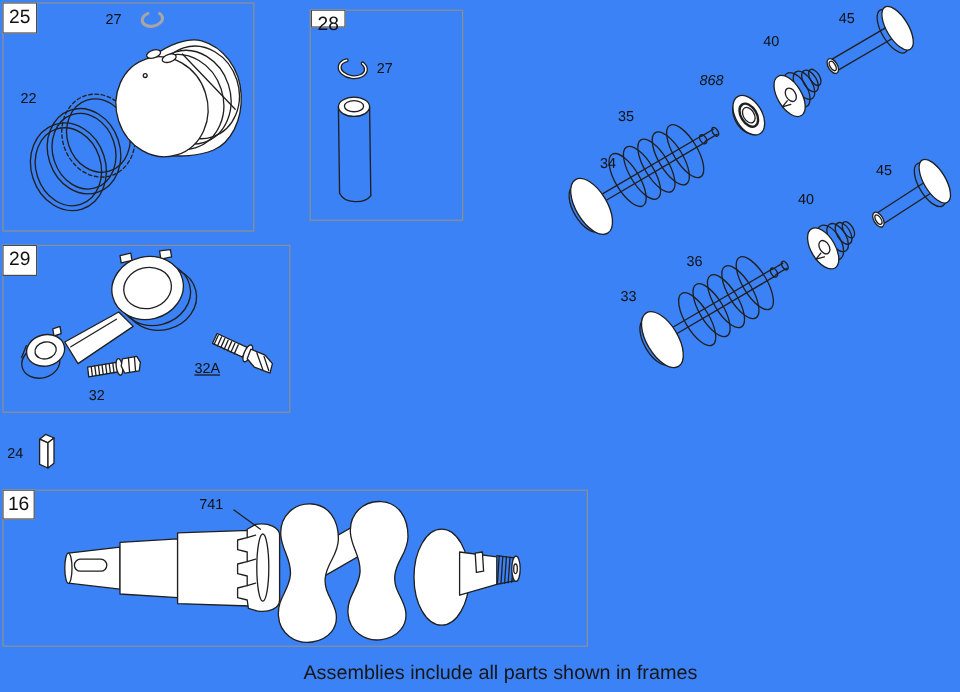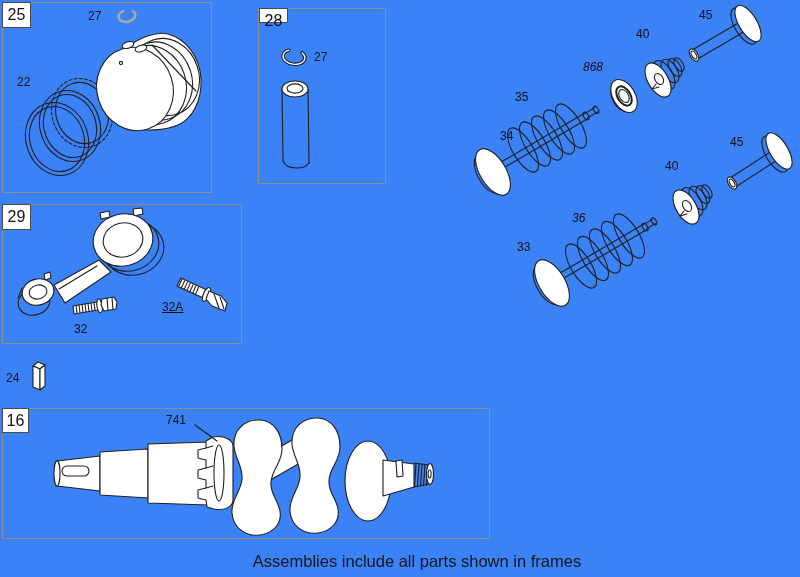--- a/index.html
+++ b/index.html
@@ -218,17 +218,17 @@
   <span class="plabel" style="left:74px;top:321px;">32</span>
   <span class="plabel" style="left:6px;top:370px;">24</span>
   <span class="plabel" style="left:166px;top:412px;">741</span>
   <span class="plabel" style="left:463px;top:128px;margin-left:37px;">34</span>
   <span class="plabel" style="left:515px;top:89px;">35</span>
   <span class="plabel" style="left:583px;top:59px;font-style:italic;">868</span>
   <span class="plabel" style="left:636px;top:26px;">40</span>
   <span class="plabel" style="left:699px;top:7px;">45</span>
   <span class="plabel" style="left:730px;top:134px;">45</span>
   <span class="plabel" style="left:665px;top:158px;">40</span>
-  <span class="plabel" style="left:572px;top:210px;font-style:italic;">36</span>
+  <span class="plabel" style="left:572px;top:210px;">36</span>
   <span class="plabel" style="left:517px;top:239px;">33</span>
 
   <div class="caption">Assemblies include all parts shown in frames</div>
 </div>
 
 </body></html>

